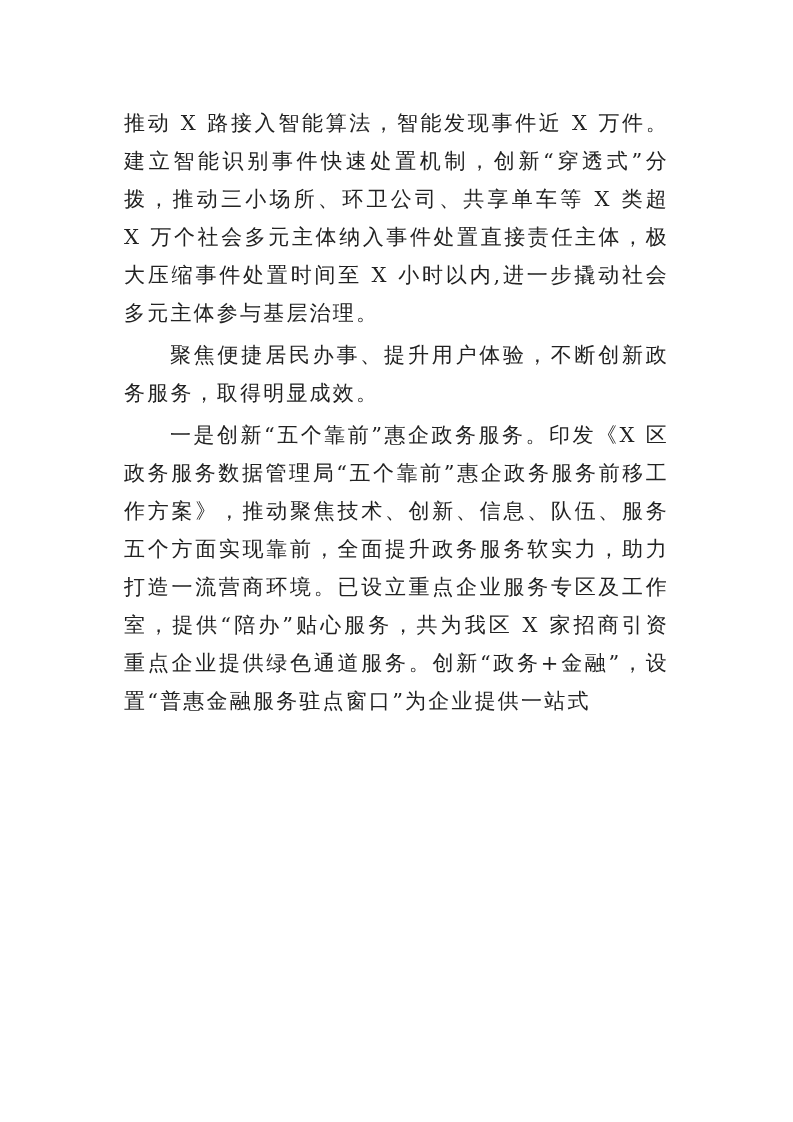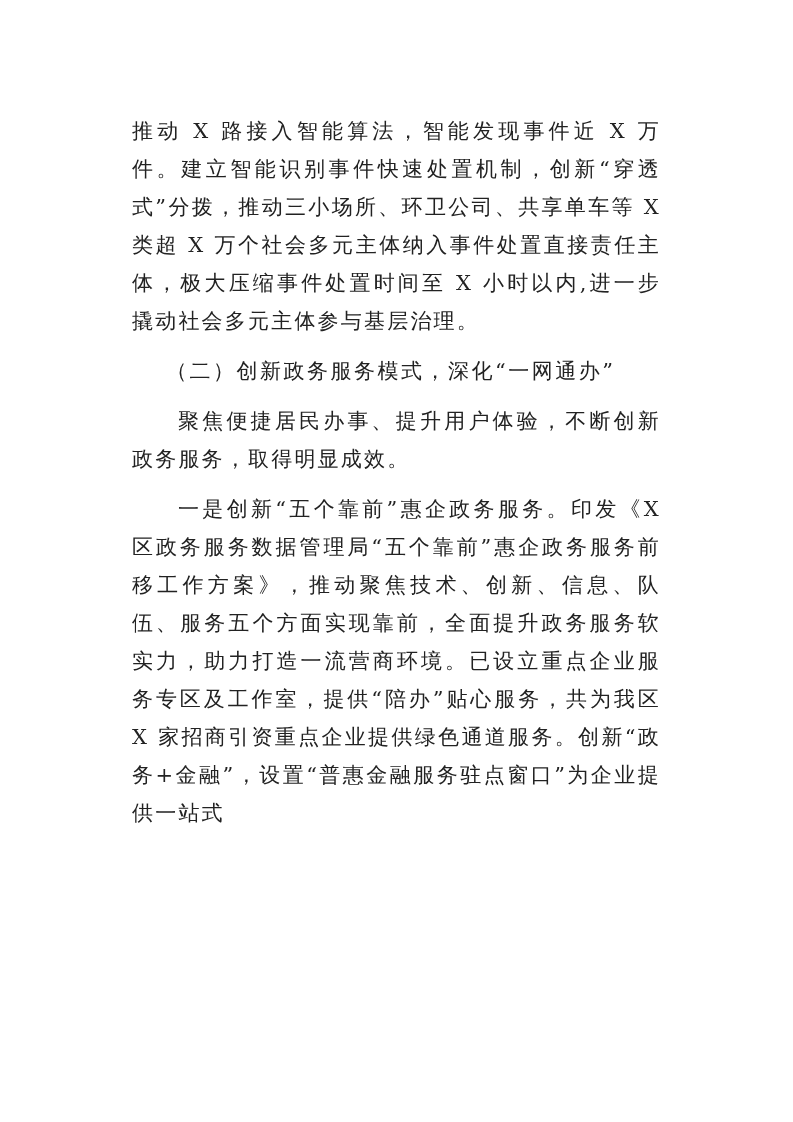--- a/index.html
+++ b/index.html
@@ -9,26 +9,25 @@
     left: 120px;
     top: 100px;
     width: 553px;
     font-family: "DejaVu Serif", "Liberation Serif", serif;
     font-size: 21px;
     line-height: 38px;
     color: #222222;
     text-align: justify;
     letter-spacing: 2.2px;
   }
-  .para { margin: 12px; padding: 0; }
+  .para { margin: 4px; padding: 0; }
   .indent { text-indent: 46px; }
   .heading { text-indent: 46px; margin: 0; font-weight: normal; font-size: 21px; letter-spacing: 2.5px; }
   .lead-line { text-indent: 0; }
 </style>
 </head>
 <body>
 
 <div class="page">
   <p class="para lead-line">推动 X 路接入智能算法，智能发现事件近 X 万件。建立智能识别事件快速处置机制，创新“穿透式”分拨，推动三小场所、环卫公司、共享单车等 X 类超 X 万个社会多元主体纳入事件处置直接责任主体，极大压缩事件处置时间至 X 小时以内,进一步撬动社会多元主体参与基层治理。</p>
-  <h2 class="heading">（二）创新政务服务模式，深化“一网通办”</h2>
   <p class="para indent">聚焦便捷居民办事、提升用户体验，不断创新政务服务，取得明显成效。</p>
   <p class="para indent">一是创新“五个靠前”惠企政务服务。印发《X 区政务服务数据管理局“五个靠前”惠企政务服务前移工作方案》，推动聚焦技术、创新、信息、队伍、服务五个方面实现靠前，全面提升政务服务软实力，助力打造一流营商环境。已设立重点企业服务专区及工作室，提供“陪办”贴心服务，共为我区 X 家招商引资重点企业提供绿色通道服务。创新“政务+金融”，设置“普惠金融服务驻点窗口”为企业提供一站式</p>
 </div>
 
 </body></html>

